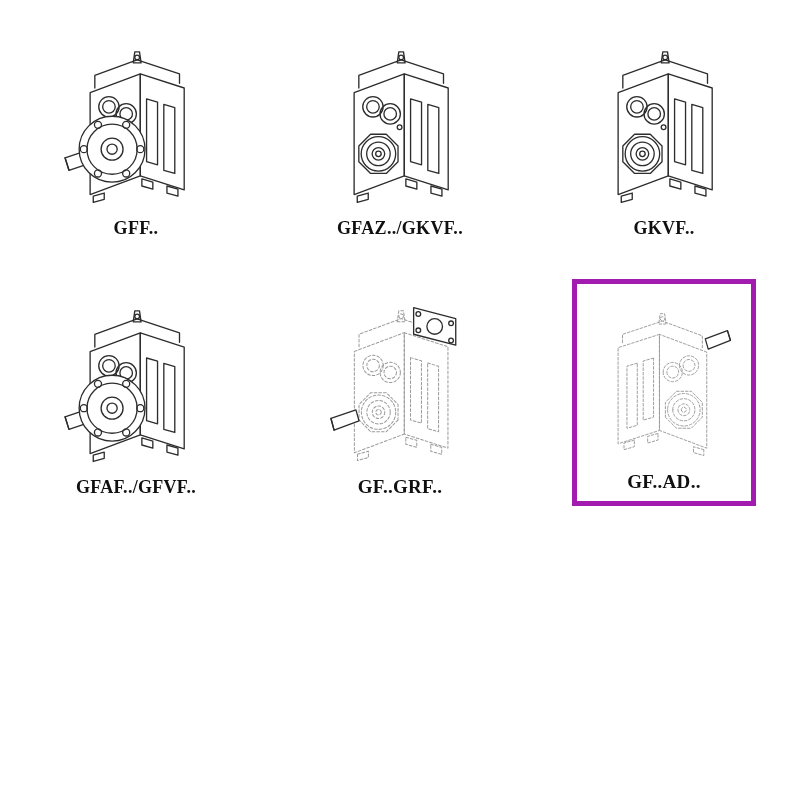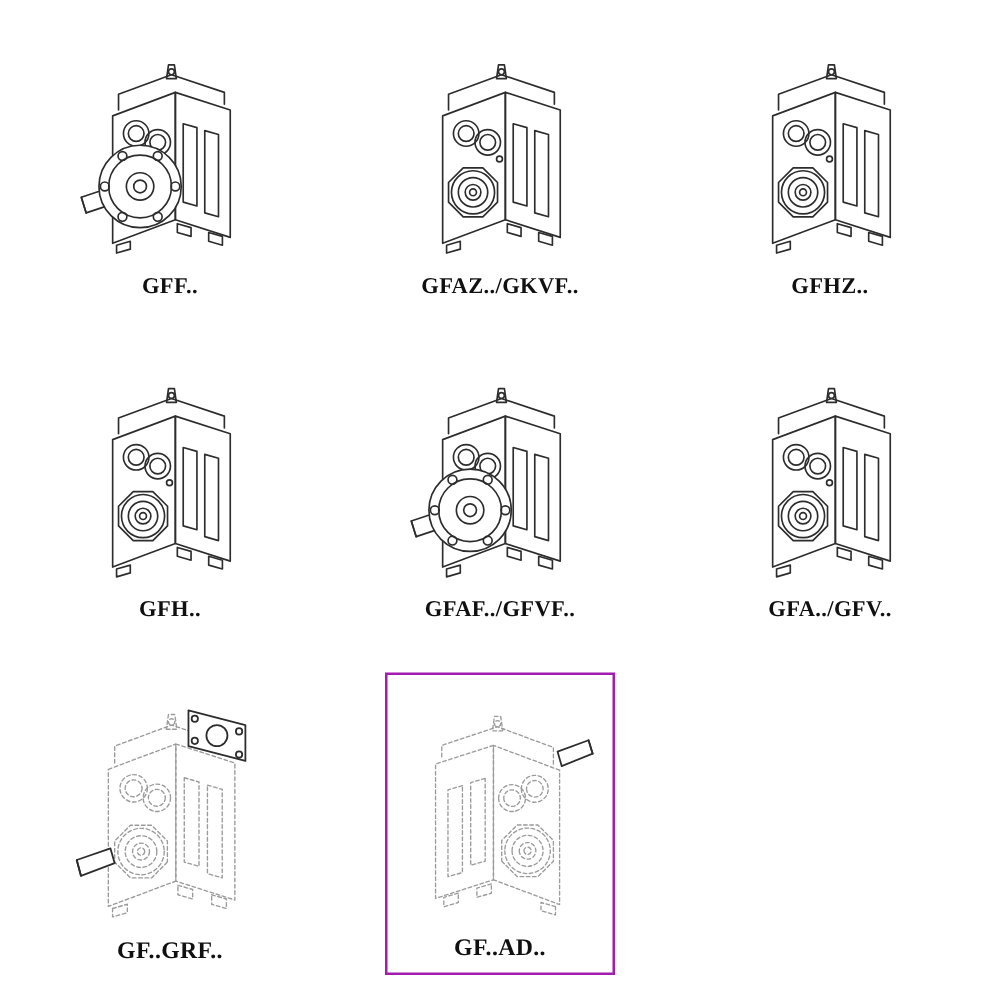--- a/index.html
+++ b/index.html
@@ -9,21 +9,21 @@
     display:grid;
     grid-template-columns:repeat(3,1fr);
     grid-template-rows:1fr 1fr 1.06fr;
     padding:4px;
     font-family:"Liberation Serif", serif;
   }
   .cell{
     display:flex;flex-direction:column;align-items:center;justify-content:flex-end;
     padding:4px 2px 8px 2px;box-sizing:border-box;overflow:hidden;
   }
-  .cell-boxed{border:2px solid #a21caf;}
+  .cell-boxed{border:5px solid #a21caf;}
   .drawing{
     flex:1;width:100%;display:flex;align-items:center;justify-content:center;min-height:0;
   }
   .drawing svg{
     width:84%;height:94%;
     fill:none;stroke:#2d2d2d;stroke-width:1.7;
     stroke-linejoin:round;stroke-linecap:round;
   }
   .drawing.big svg{width:94%;}
   .model-label{
@@ -115,53 +115,37 @@
     </div>
     <figcaption class="model-label">GFAZ../GKVF..</figcaption>
   </figure>
 
   <figure class="cell">
     <div class="drawing">
       <svg viewBox="0 0 180 230">
         <use href="#gbx-solid-bore"></use>
       </svg>
     </div>
-    <figcaption class="model-label">GFHZ..</figcaption>
+    <figcaption class="model-label">GKVF..</figcaption>
   </figure>
 
 
-  <figure class="cell">
-    <div class="drawing">
-      <svg viewBox="0 0 180 230">
-        <use href="#gbx-solid-bore"></use>
-      </svg>
-    </div>
-    <figcaption class="model-label">GFH..</figcaption>
-  </figure>
 
 
 
 
   <figure class="cell">
     <div class="drawing">
       <svg viewBox="0 0 180 230">
         <use href="#gbx-solid-flange"></use>
       </svg>
     </div>
     <figcaption class="model-label">GFAF../GFVF..</figcaption>
   </figure>
 
-  <figure class="cell">
-    <div class="drawing">
-      <svg viewBox="0 0 180 230">
-        <use href="#gbx-solid-bore"></use>
-      </svg>
-    </div>
-    <figcaption class="model-label">GFA../GFV..</figcaption>
-  </figure>
 
   <figure class="cell">
     <div class="drawing big">
       <svg viewBox="0 0 180 230">
         <g stroke="#9b9b9b" stroke-width="1.3" stroke-dasharray="3.5 2.5">
           <use href="#gbx-dash-core"></use>
         </g>
         <use href="#acc-shaft-ll"></use>
         <path d="M108,24 L162,38 L162,72 L108,58 Z" fill="#ffffff"></path>
         <circle cx="135" cy="48" r="10"></circle>

